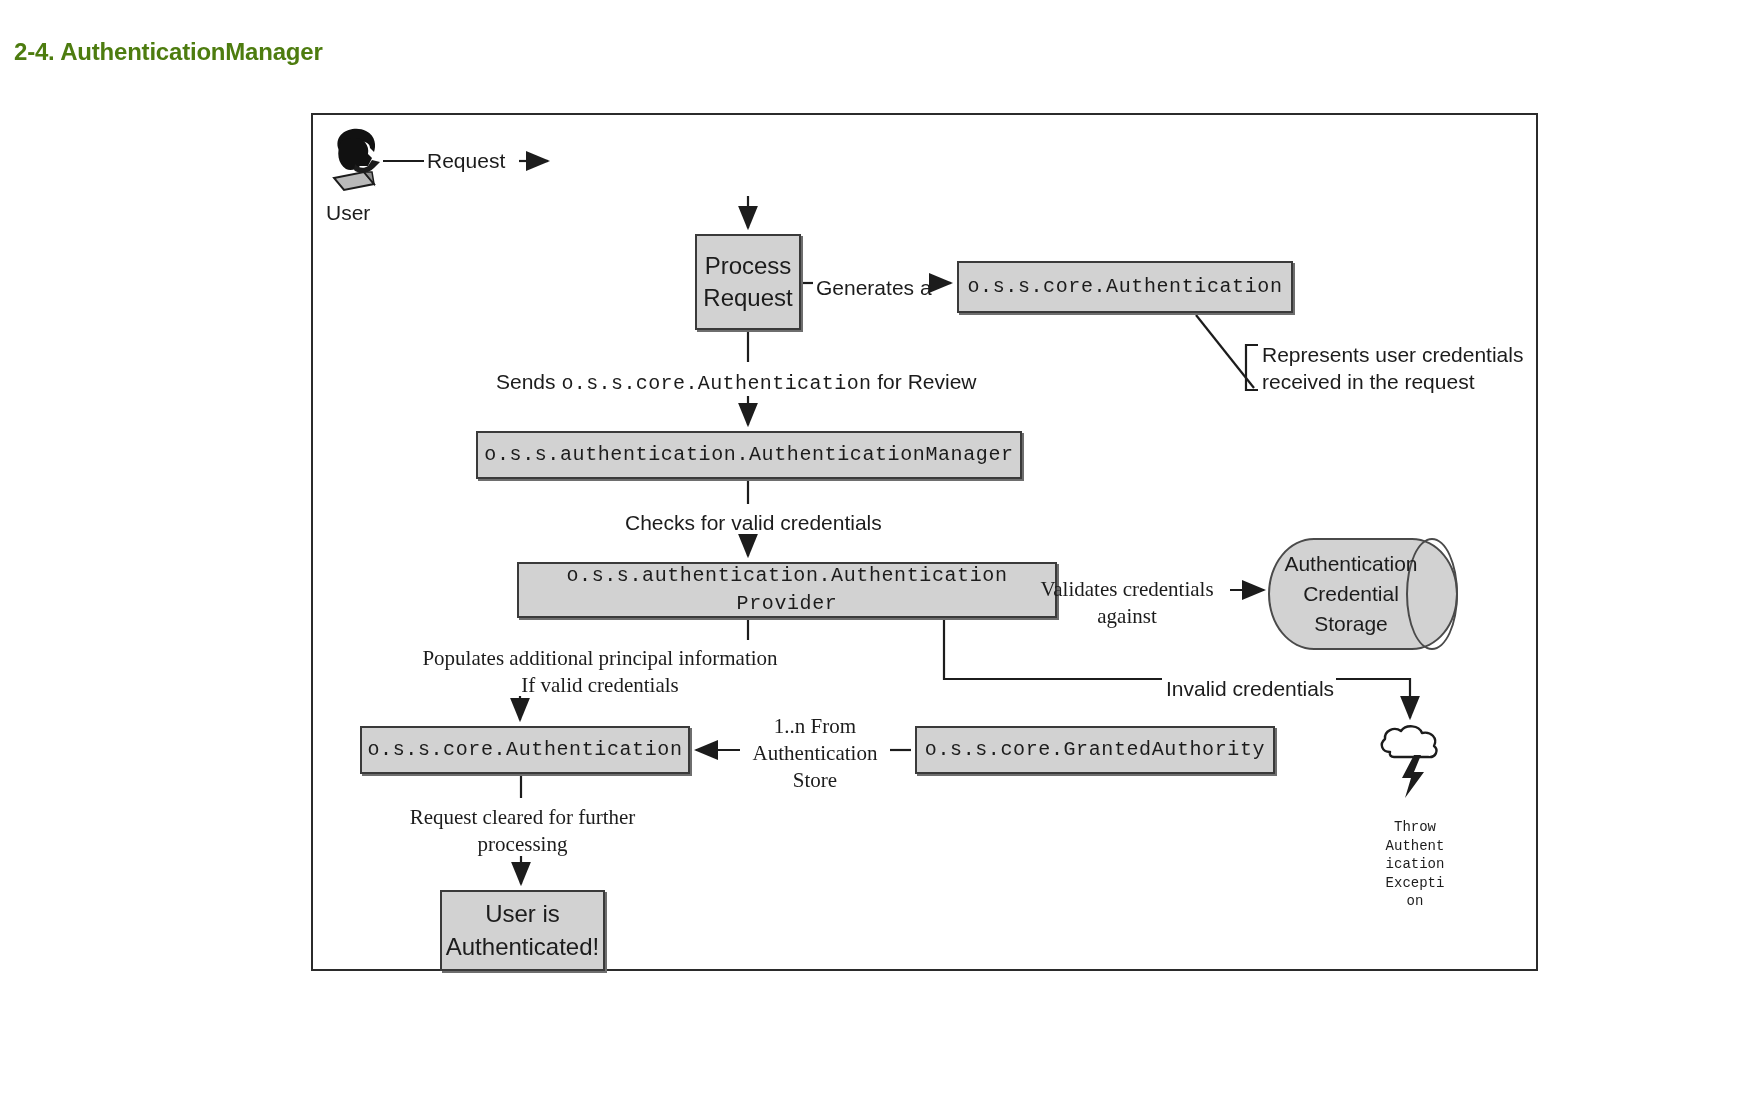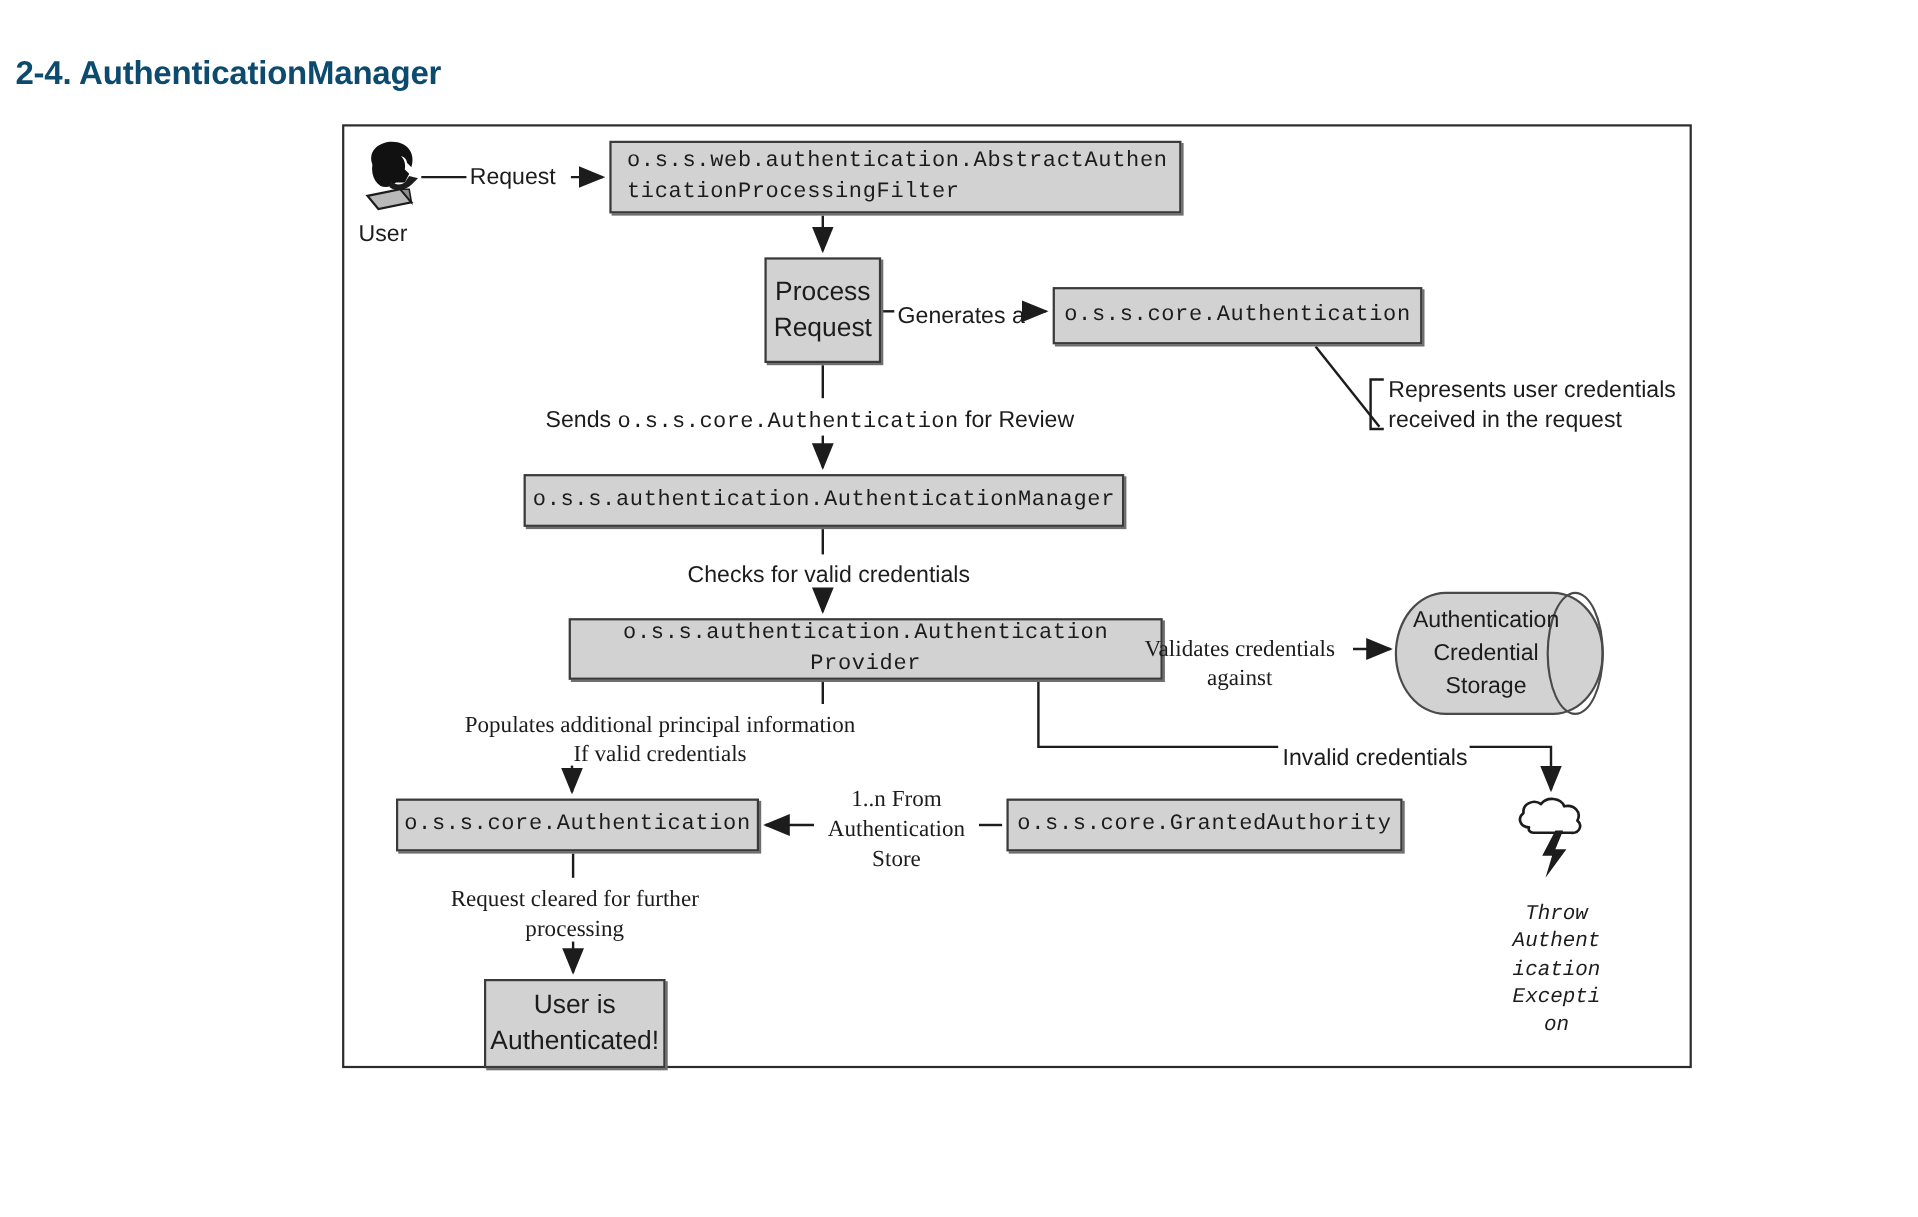--- a/index.html
+++ b/index.html
@@ -13,26 +13,25 @@
     position: relative;
     width: 1744px; height: 1106px;
     background: #ffffff;
     overflow: hidden;
   }
 
   
   #page-title {
     position: absolute;
     left: 14px; top: 38px;
-    font-size: 30px;
+    font-size: 24px;
     font-weight: bold;
-    color: #0c4a6e;
+    color: #4d7c0f;
     letter-spacing: -0.2px;
     white-space: nowrap;
-    margin-top: 12px;
   }
 
   
   #figure-frame {
     position: absolute;
     left: 311px; top: 113px;
     width: 1227px; height: 858px;
     border: 2px solid #2b2b2b;
     background: #ffffff;
   }
@@ -139,24 +138,23 @@
   #lbl-populates   { left: 415px; top: 645px; text-align: center; width: 370px; }
   #lbl-1n          { left: 740px; top: 713px; text-align: center; width: 150px; }
   #lbl-invalid     { left: 1166px; top: 676px; }
   #lbl-cleared     { left: 400px; top: 804px; text-align: center; width: 245px; }
   #lbl-throw {
     position: absolute;
     left: 1372px; top: 818px;
     width: 86px;
     text-align: center;
     font-family: "Liberation Mono", "DejaVu Sans Mono", monospace;
-    font-size: 19px;
+    font-size: 14px;
     line-height: 1.33;
     color: #1c1c1c;
-    font-style: italic;
   }
 
   
   #user-icon {
     position: absolute;
     left: 322px; top: 124px;
     width: 74px; height: 72px;
   }
 
   
@@ -219,22 +217,20 @@
   </svg>
 
   <svg id="user-icon" viewBox="0 0 74 72" xmlns="http://www.w3.org/2000/svg">
     <path d="M16 24 C12 8, 32 1, 44 7 C54 12, 54 22, 52 28 L48 24 C48 18, 40 16, 33 18 C26 20, 21 24, 19 30 Z" fill="#111111"></path>
     <path d="M19 18 C14 28, 16 40, 24 45 C28 47, 34 46, 38 42 L46 42 L50 34 L46 30 C48 20, 40 13, 31 14 C26 14, 21 15, 19 18 Z" fill="#111111"></path>
     <path d="M33 40 C36 44, 42 45, 46 42 L50 36 L58 38 L52 44 C46 50, 36 50, 32 46 Z" fill="#1c1c1c"></path>
     <path d="M12 54 L42 48 L52 60 L22 66 Z" fill="#b9b9b9" stroke="#1c1c1c" stroke-width="2"></path>
     <path d="M42 48 L52 60 L50 48 Z" fill="#8e8e8e" stroke="#1c1c1c" stroke-width="1.5"></path>
   </svg>
 
-  <div class="node mono" id="node-filter" style="white-space: pre-line;">o.s.s.web.authentication.AbstractAuthen
-ticationProcessingFilter</div>
 
   <div class="node sans" id="node-process" style="white-space: pre-line;">Process
 Request</div>
 
   <div class="node mono" id="node-auth-top">o.s.s.core.Authentication</div>
 
   <div class="node mono" id="node-manager">o.s.s.authentication.AuthenticationManager</div>
 
   <div class="node mono" id="node-provider" style="white-space: pre-line;">o.s.s.authentication.Authentication
 Provider</div>

